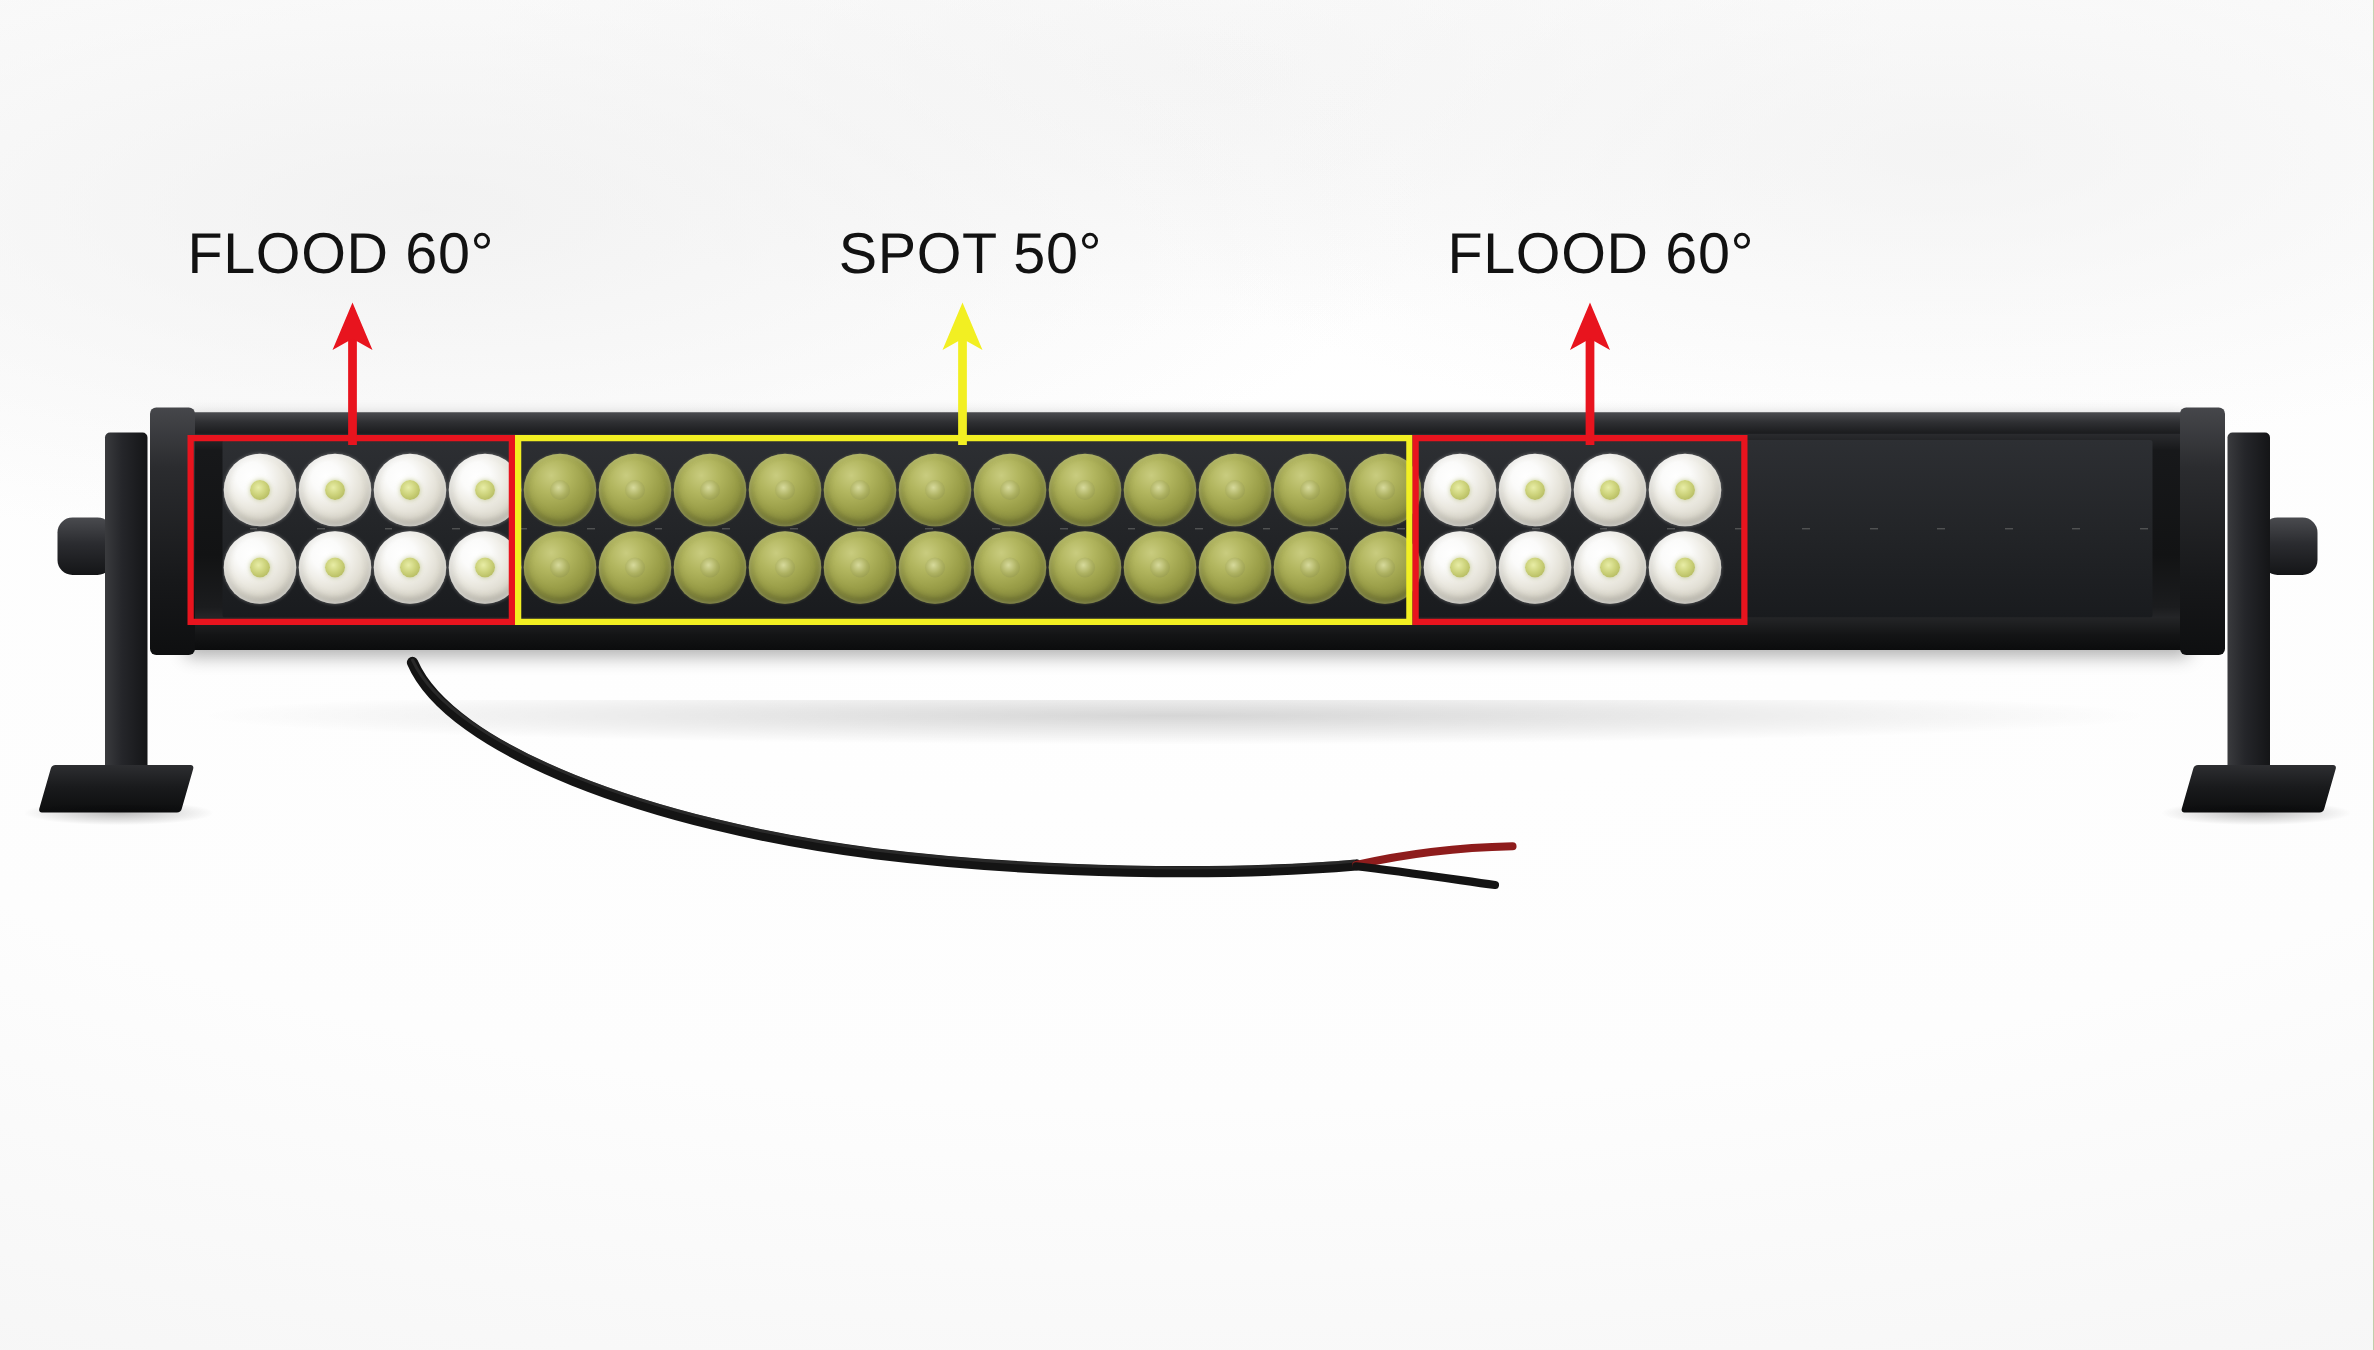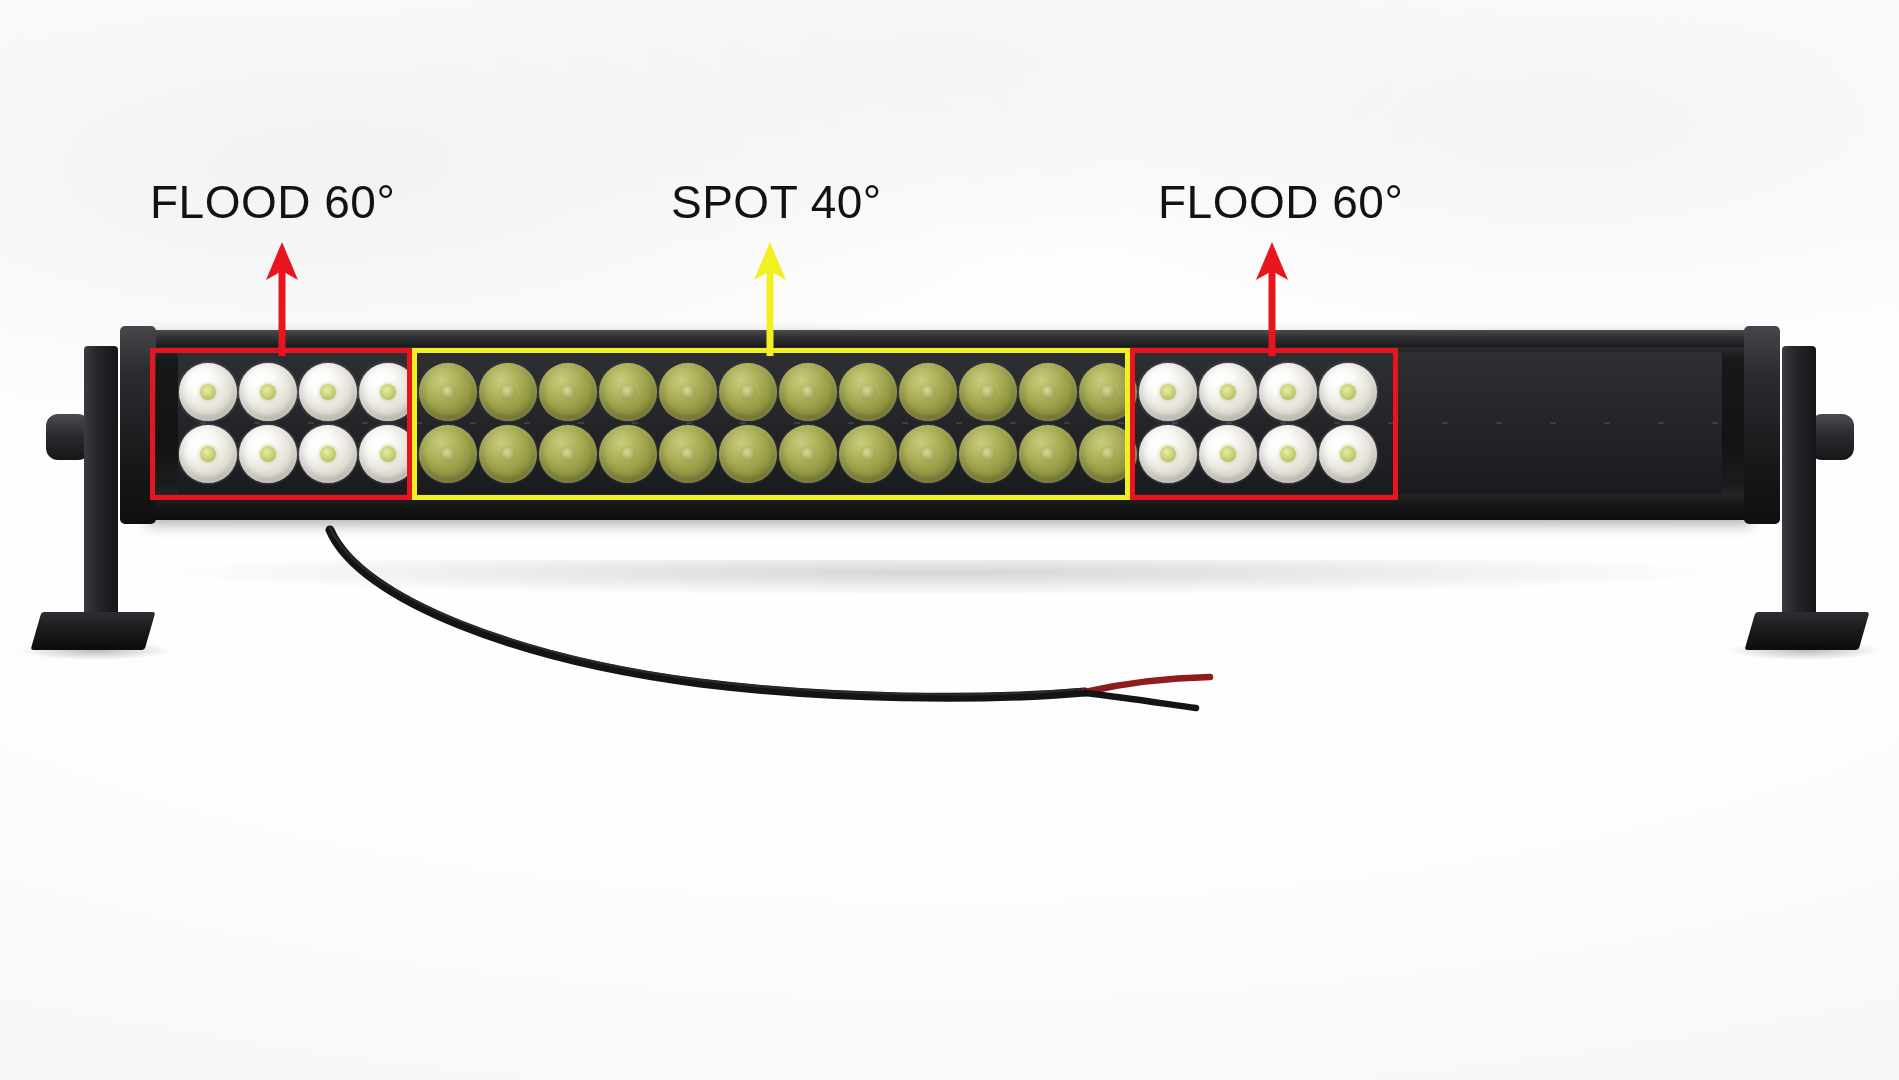--- a/index.html
+++ b/index.html
@@ -423,18 +423,18 @@
     <polygon points="30,4 46,42 30,33 14,42" fill="#f2ef22"></polygon>
   </svg>
 
   <svg class="arrow" style="left:1242px; top:238px; width:60px; height:120px;" width="60" height="120" viewBox="0 0 60 120">
     <line x1="30" y1="118" x2="30" y2="26" stroke="#e8141e" stroke-width="7"></line>
     <polygon points="30,4 46,42 30,33 14,42" fill="#e8141e"></polygon>
   </svg>
 
   <div class="label label-flood-left">FLOOD 60°</div>
 
-  <div class="label label-spot">SPOT 40°</div>
+  <div class="label label-spot">SPOT 50°</div>
 
   <div class="label label-flood-right">FLOOD 60°</div>
 
 
 </div>
 
 </body></html>

